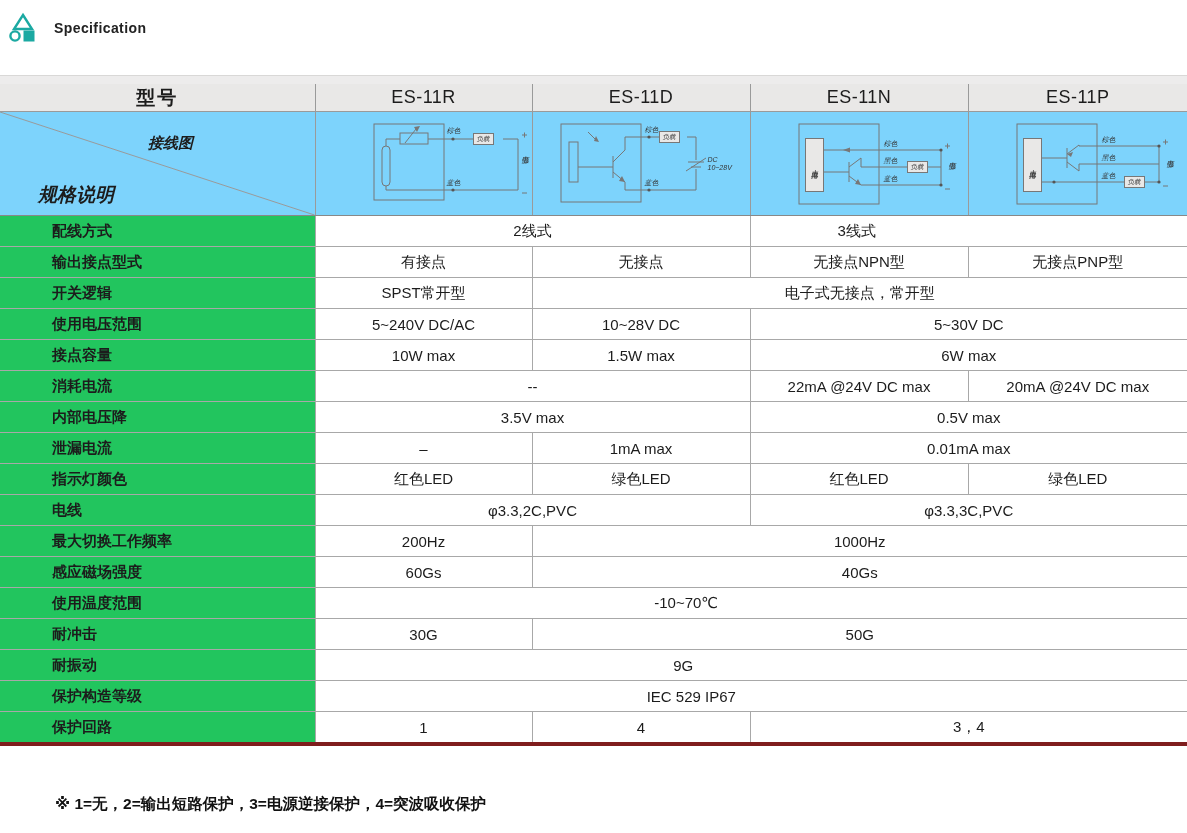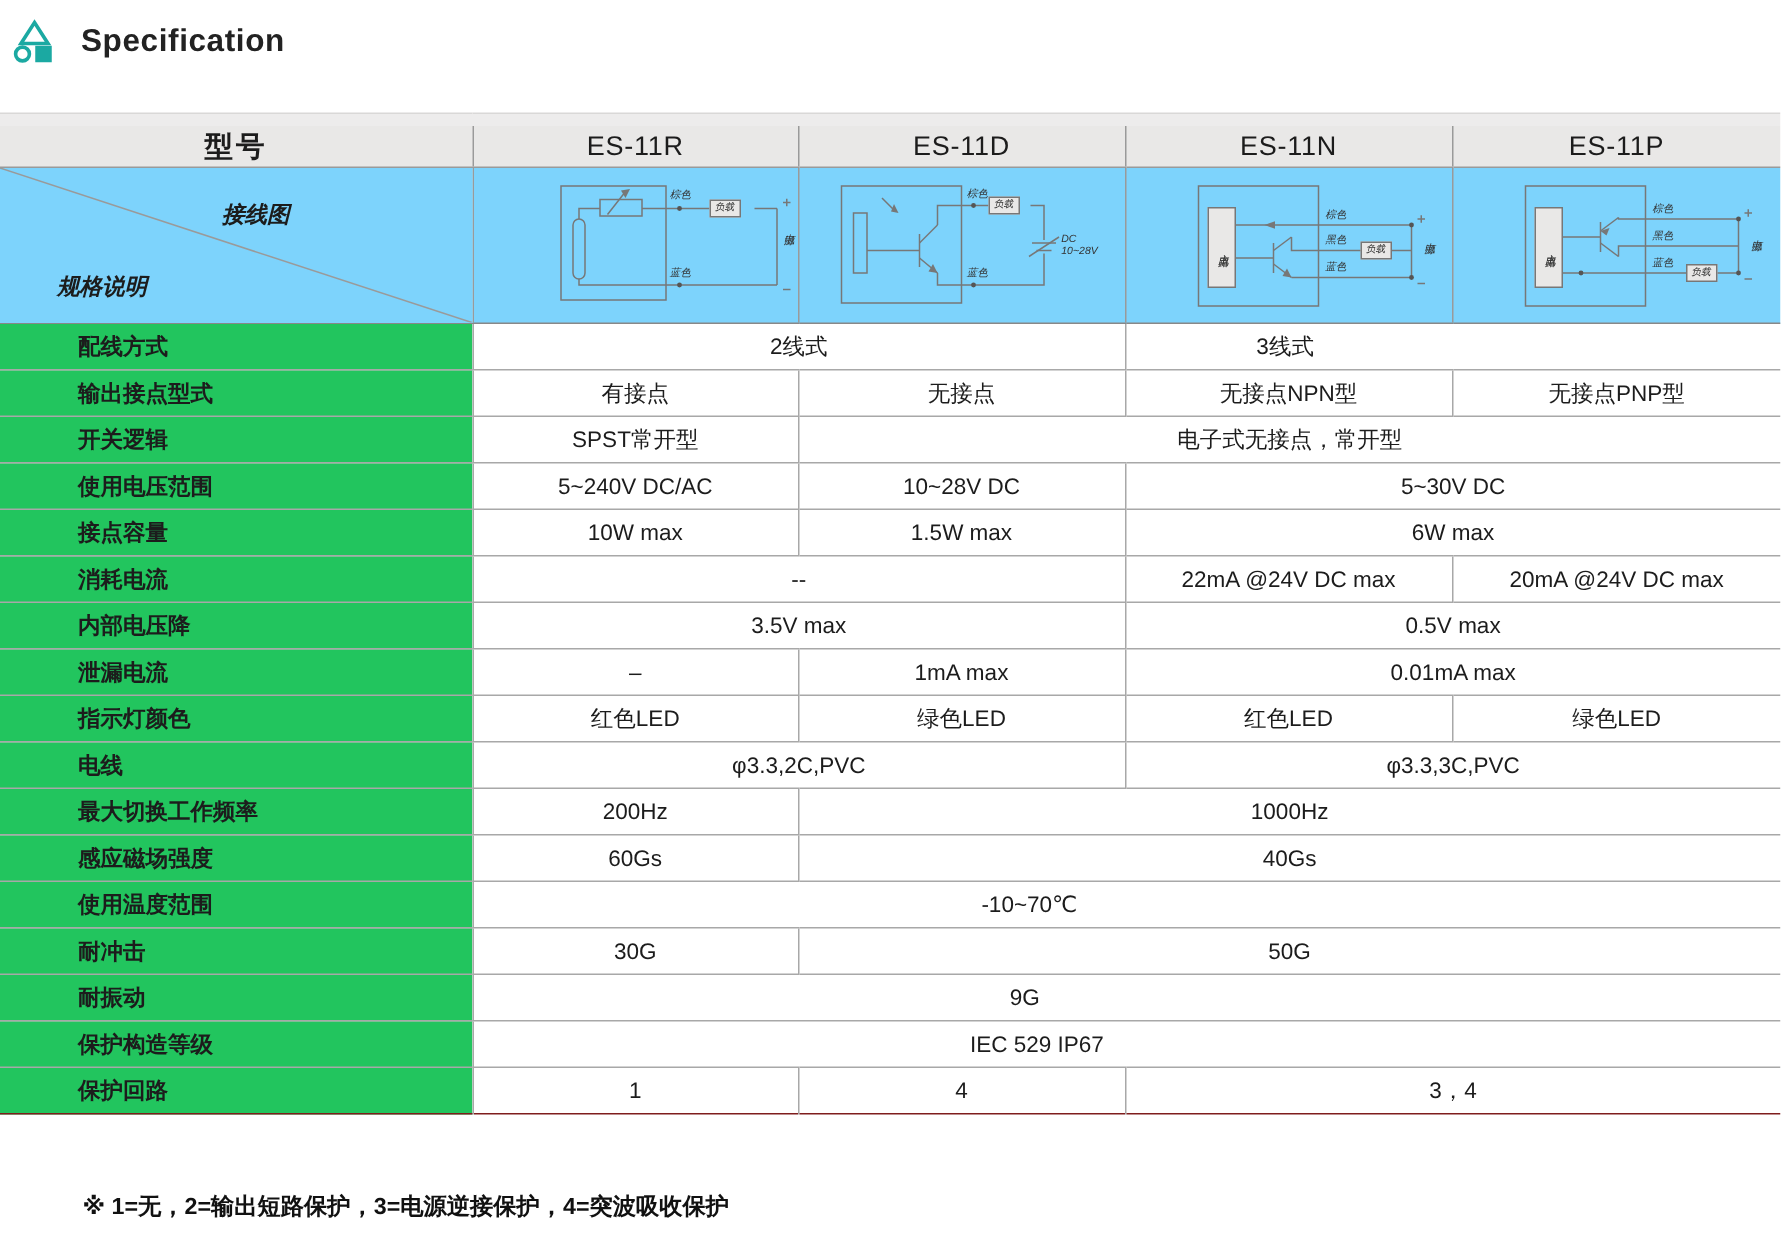--- a/index.html
+++ b/index.html
@@ -4,43 +4,43 @@
 <style>
   html,body{margin:0;padding:0;}
   body{
     width:1187px;height:833px;background:#fff;overflow:hidden;position:relative;
     font-family:"Liberation Sans","DejaVu Sans",sans-serif;color:#1c1c1c;
     -webkit-font-smoothing:antialiased;
   }
   
   .page-header{position:absolute;top:12px;left:8px;display:flex;align-items:center;}
   .brand-icon{width:32px;height:32px;display:inline-block;}
-  .page-title{margin:0 0 0 14px;font-size:21px;font-weight:800;letter-spacing:.4px;color:#222;}
+  .page-title{margin:0 0 0 14px;font-size:14px;font-weight:800;letter-spacing:.4px;color:#222;}
   
   table.spec{
     position:absolute;top:75px;left:0;width:1187px;
     border-collapse:collapse;table-layout:fixed;
-    border-bottom:1px solid #7f1d1d;
+    border-bottom:4px solid #7f1d1d;
     padding-left:24px;
   }
   thead .band-row td{height:8px;background:#edecec;border-top:1px solid #d9d8d7;padding:0;}
   thead .model-row th{
     height:27px;background:#e9e8e7;border-bottom:1px solid #9a9a9a;
     font-size:18px;font-weight:400;letter-spacing:.5px;text-align:center;padding:0;
   }
   thead .model-row th.corner-th{font-size:19px;font-weight:700;letter-spacing:2px;}
   thead .model-row th + th{border-left:1px solid #9a9a9a;text-align:center;}
   thead .diagram-row td{
     height:103px;background:#7dd3fc;border-bottom:1px solid #888;padding:0;vertical-align:top;font-style:italic;
   }
   thead .diagram-row td + td{border-left:1px solid #9a9a9a;}
   .corner-cell{position:relative;}
   .corner-cell svg{position:absolute;left:0;top:0;width:100%;height:100%;}
   .corner-top{position:absolute;left:148px;top:22px;font-size:15px;font-weight:700;}
-  .corner-bottom{position:absolute;left:38px;top:70px;font-size:15px;font-weight:700;}
+  .corner-bottom{position:absolute;left:38px;top:70px;font-size:19px;font-weight:700;}
   
   .diag{position:relative;width:100%;height:103px;}
   .diag svg{position:absolute;left:0;top:0;}
   .diag svg line,.diag svg rect,.diag svg path{stroke:#777;stroke-width:1;fill:none;}
   .diag svg .dot{fill:#555;stroke:none;}
   .diag svg .ah{fill:#777;stroke:none;}
   .dlbl{position:absolute;font-size:7px;line-height:8px;color:#333;white-space:nowrap;}
   .dlbl.vert{writing-mode:vertical-rl;letter-spacing:1px;}
   .dbox{
     position:absolute;font-size:6.5px;line-height:10px;color:#333;

